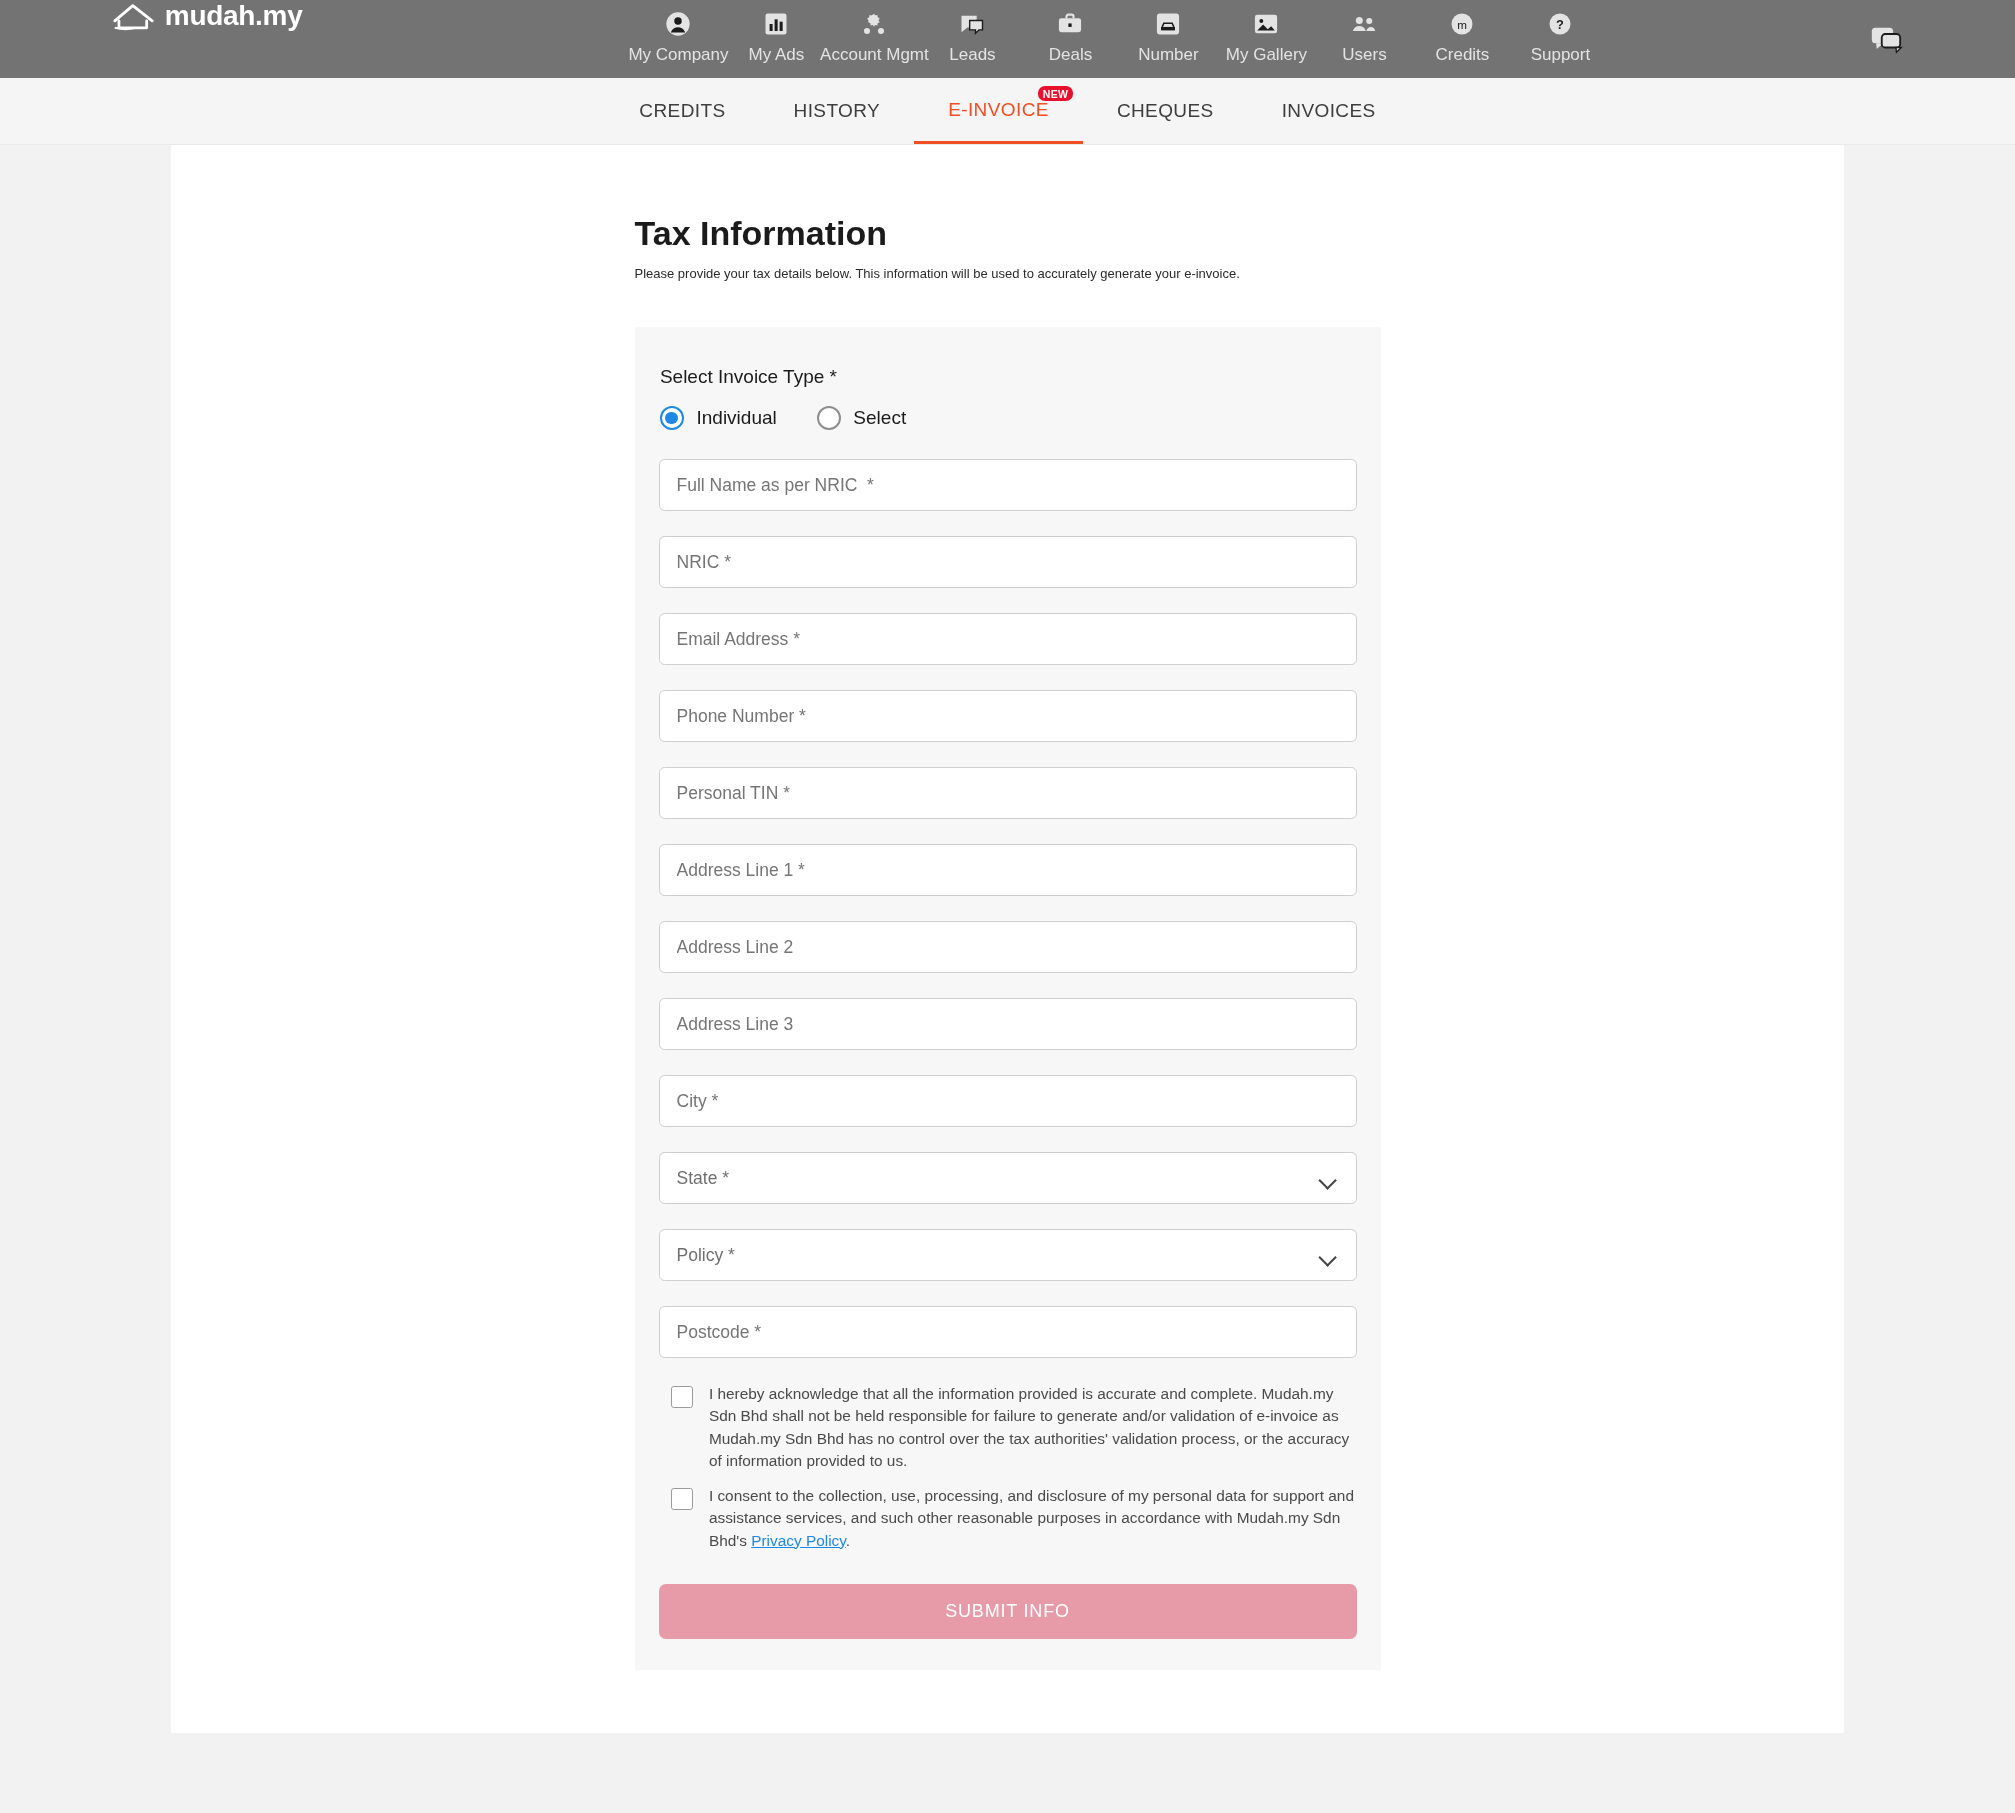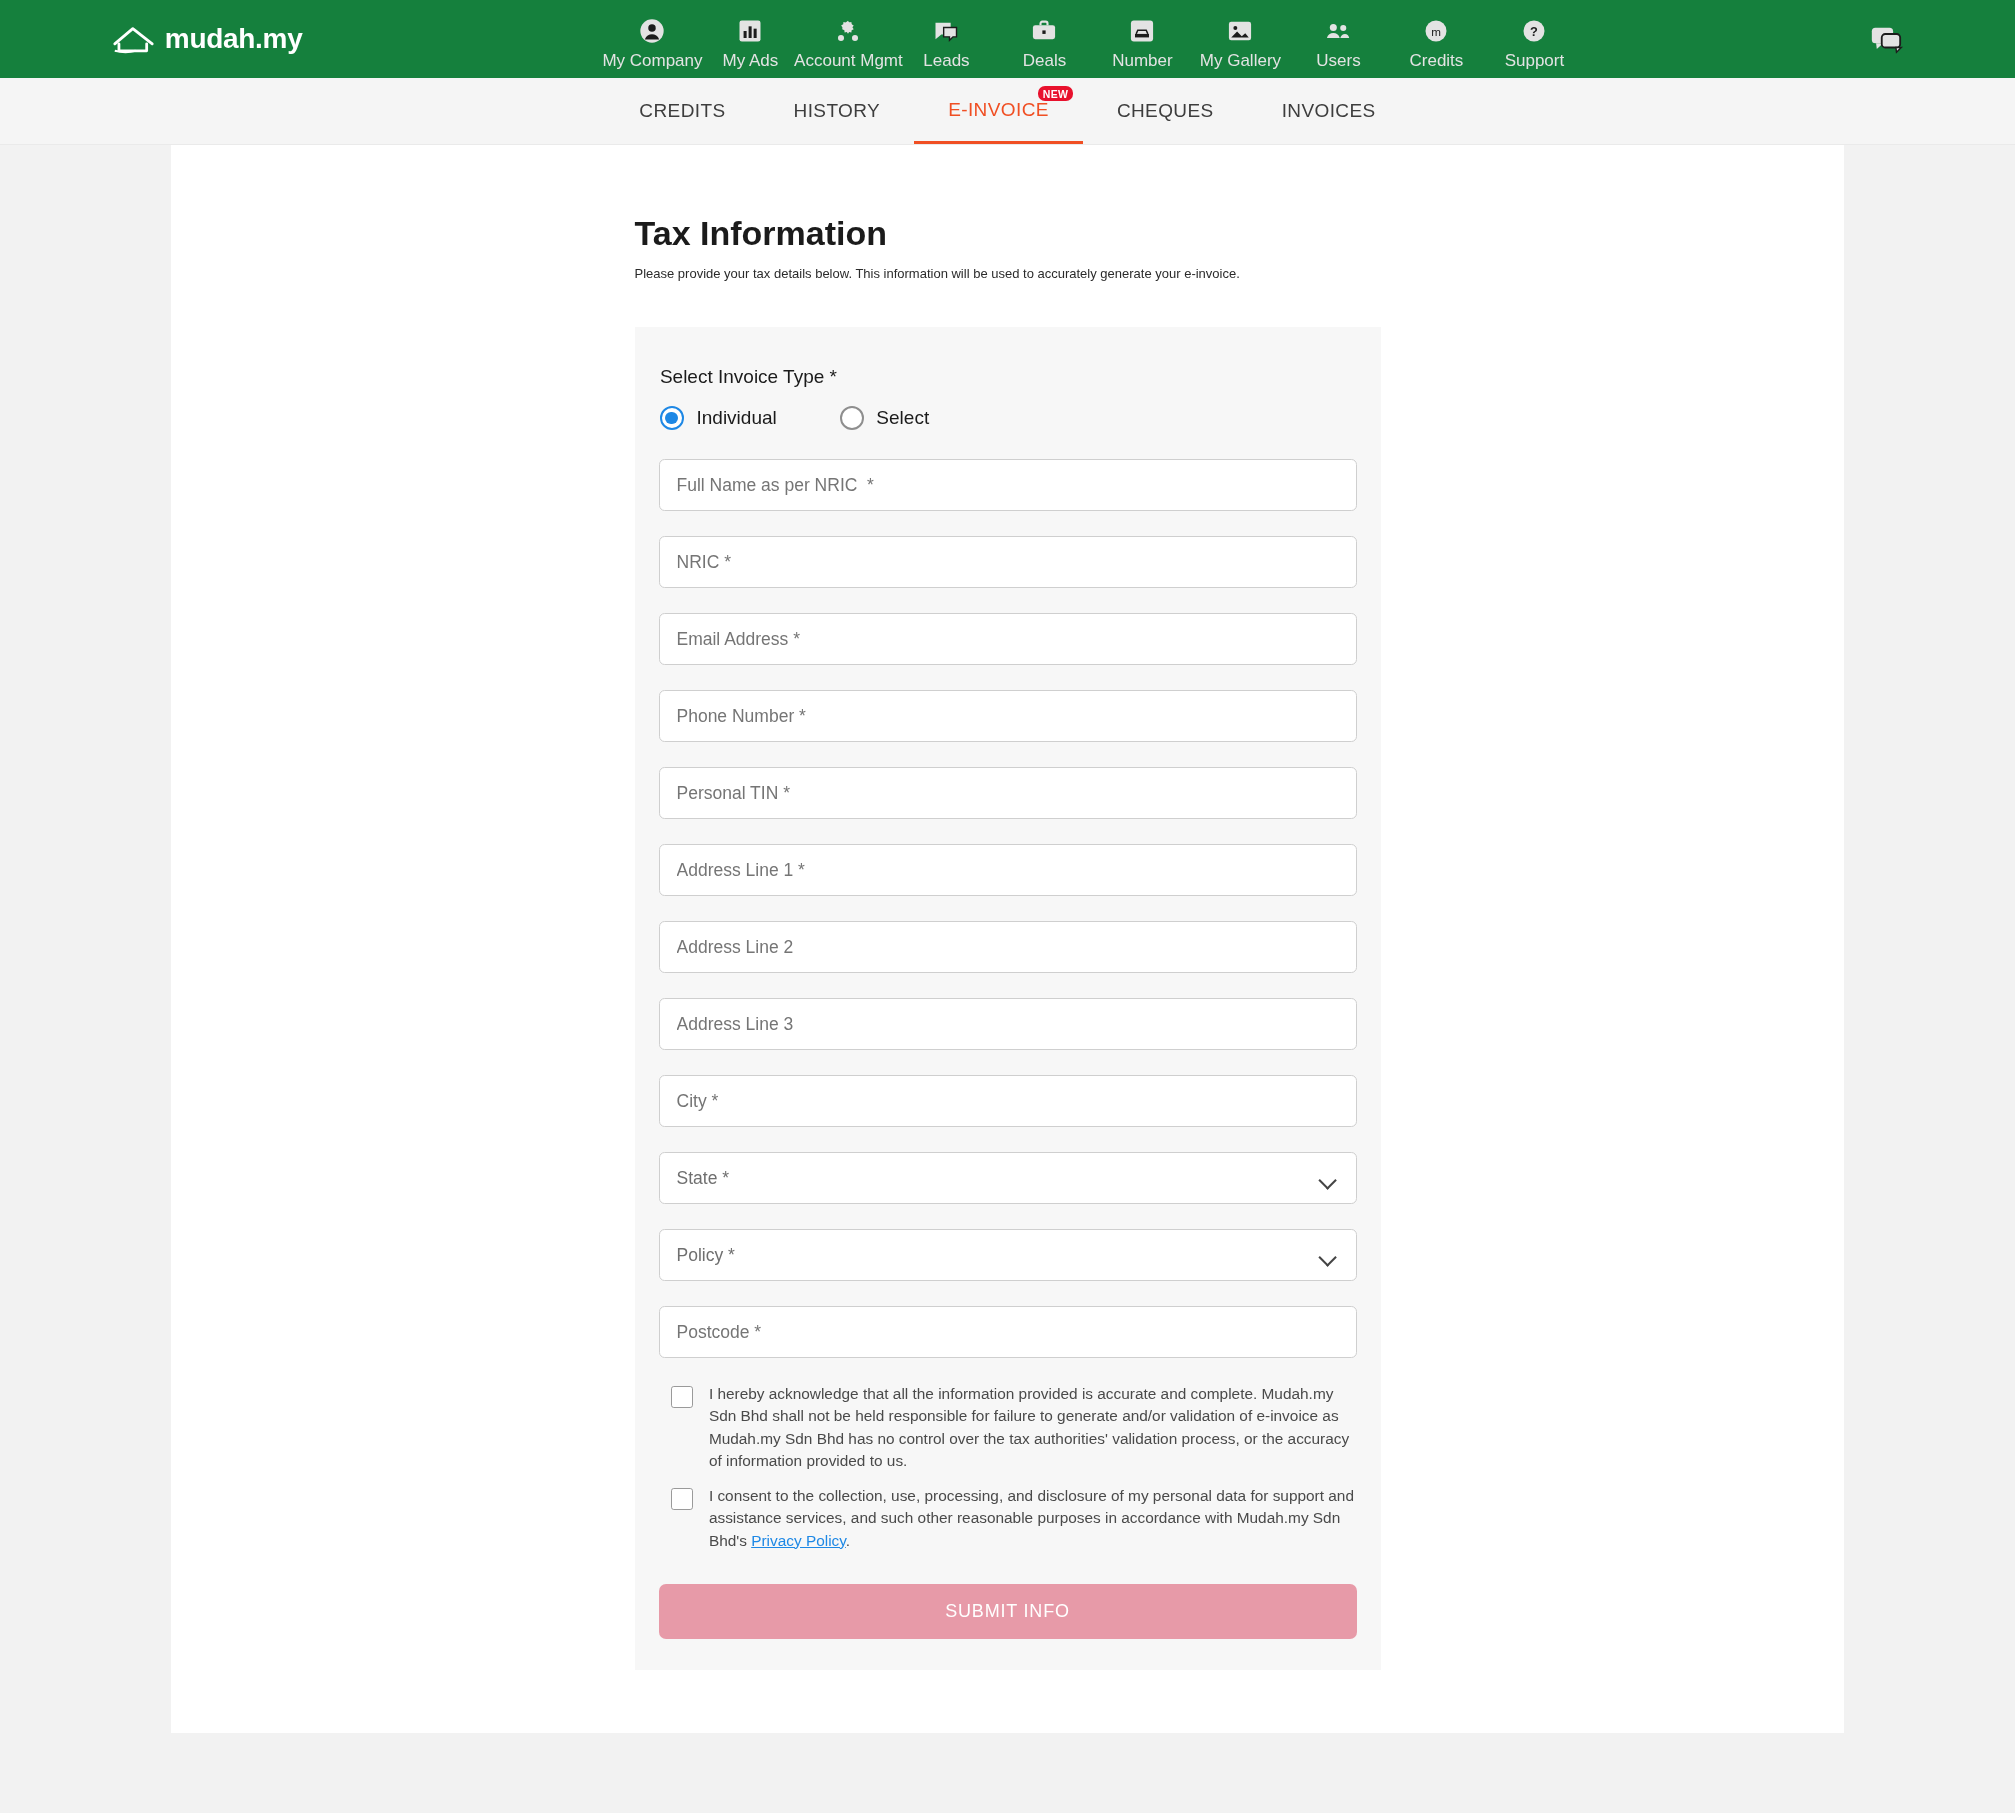--- a/index.html
+++ b/index.html
@@ -7,24 +7,25 @@
     margin: 0;
     padding: 0;
     width: 2015px;
     background: #f2f2f2;
     font-family: "Liberation Sans", sans-serif;
   }
 
   
   .topbar {
     height: 78px;
-    background: #15803d;
-    display: flex;
-    align-items: center;
+    background: #737373;
+    display: flex;
+    align-items: flex-start;
     position: relative;
+    gap: 26px;
   }
   .logo {
     display: flex;
     align-items: center;
     margin-left: 112px;
     gap: 9.8px;
   }
   .logo-mark { width: 43px; height: 32px; }
   .logo-text {
     color: #ffffff;
@@ -139,21 +140,21 @@
   }
   .field-label {
     font-size: 19px;
     color: #1b1b1b;
     margin-bottom: 18px;
     margin-left: 1.4px;
   }
   .radio-row {
     display: flex;
     align-items: center;
-    gap: 63px;
+    gap: 40px;
     margin-bottom: 29px;
     margin-left: 1.4px;
   }
   .radio-opt {
     display: flex;
     align-items: center;
     gap: 12.6px;
     cursor: pointer;
     font-size: 19px;
     color: #1b1b1b;

